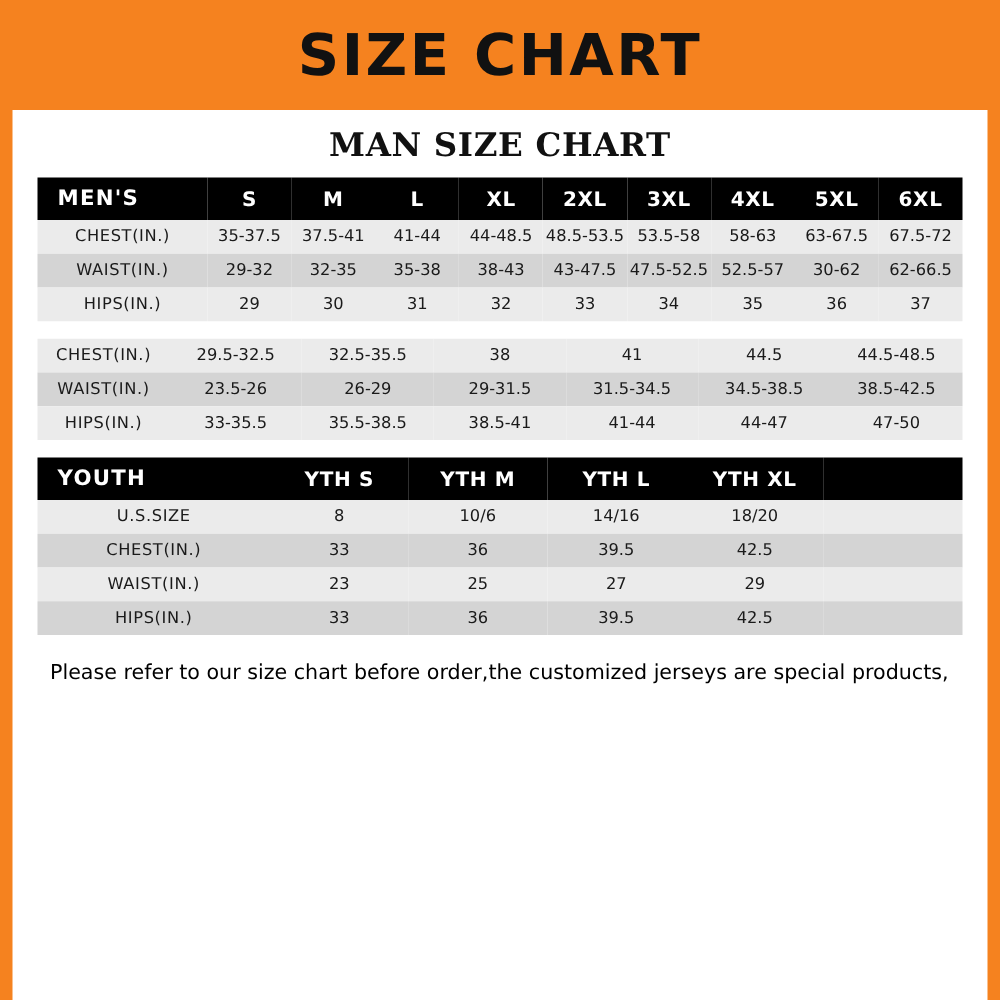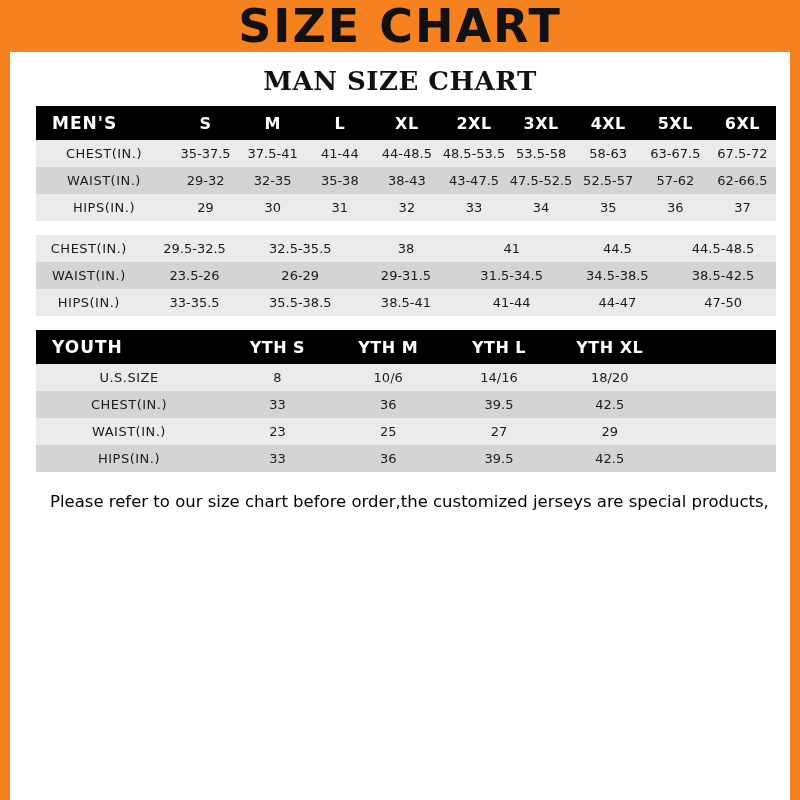--- a/index.html
+++ b/index.html
@@ -17,37 +17,37 @@
     position: relative;
     width: 800px;
     height: 800px;
     background: #ffffff;
     box-sizing: border-box;
     border-left: 10px solid #f5821f;
     border-right: 10px solid #f5821f;
   }
   .header-bar {
     position: relative;
-    height: 52px;
+    height: 88px;
     background: #f5821f;
     display: flex;
     align-items: center;
     justify-content: center;
     margin: 0 -10px;
   }
   .header-title {
     font-family: "DejaVu Sans", sans-serif;
     font-weight: bold;
     font-size: 46px;
     letter-spacing: 2px;
     color: #111111;
     line-height: 1;
   }
   .content {
-    padding: 0 26px;
+    padding: 0 16px;
   }
   .section {
     margin-top: 14px;
   }
   .section-title {
     text-align: center;
     font-family: "DejaVu Serif", serif;
     font-weight: bold;
     font-size: 26px;
     letter-spacing: 0.5px;
@@ -152,21 +152,21 @@
         </tr>
         <tr class="row-dark">
           <td class="label-cell">WAIST(IN.)</td>
           <td>29-32</td>
           <td>32-35</td>
           <td>35-38</td>
           <td>38-43</td>
           <td>43-47.5</td>
           <td>47.5-52.5</td>
           <td>52.5-57</td>
-          <td>57-62</td>
+          <td>30-62</td>
           <td>62-66.5</td>
         </tr>
         <tr class="row-light">
           <td class="label-cell">HIPS(IN.)</td>
           <td>29</td>
           <td>30</td>
           <td>31</td>
           <td>32</td>
           <td>33</td>
           <td>34</td>

